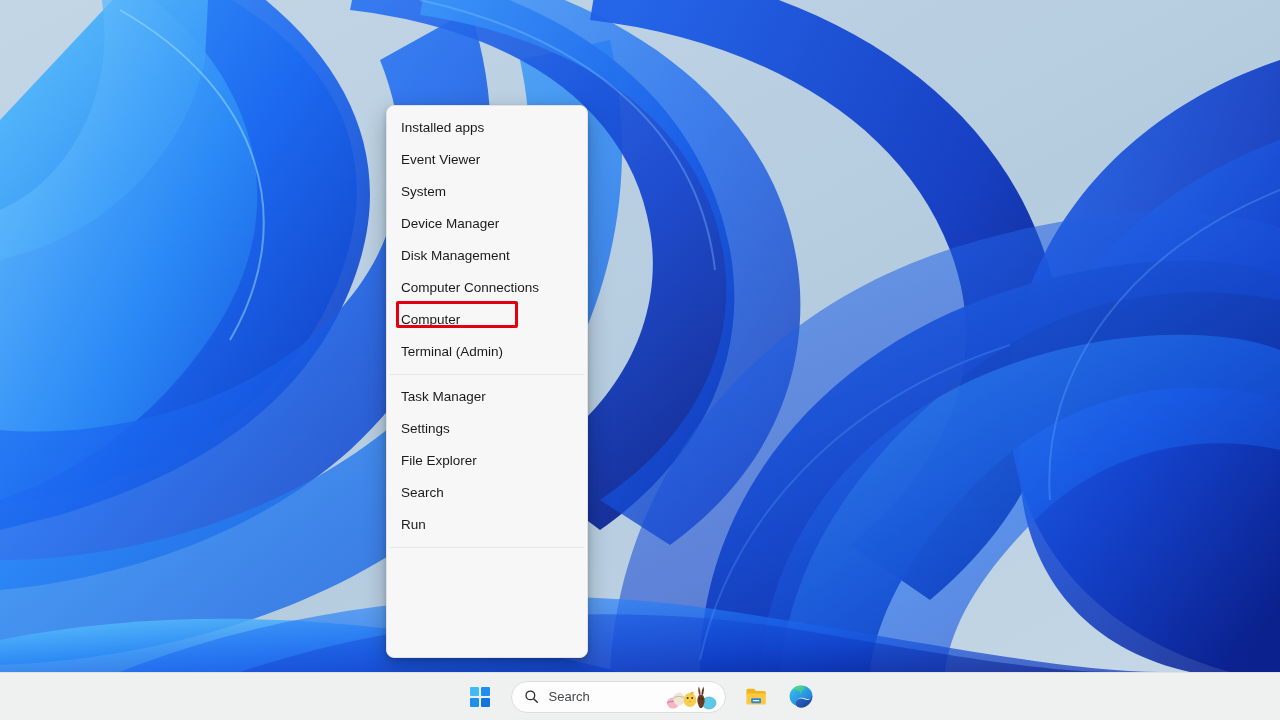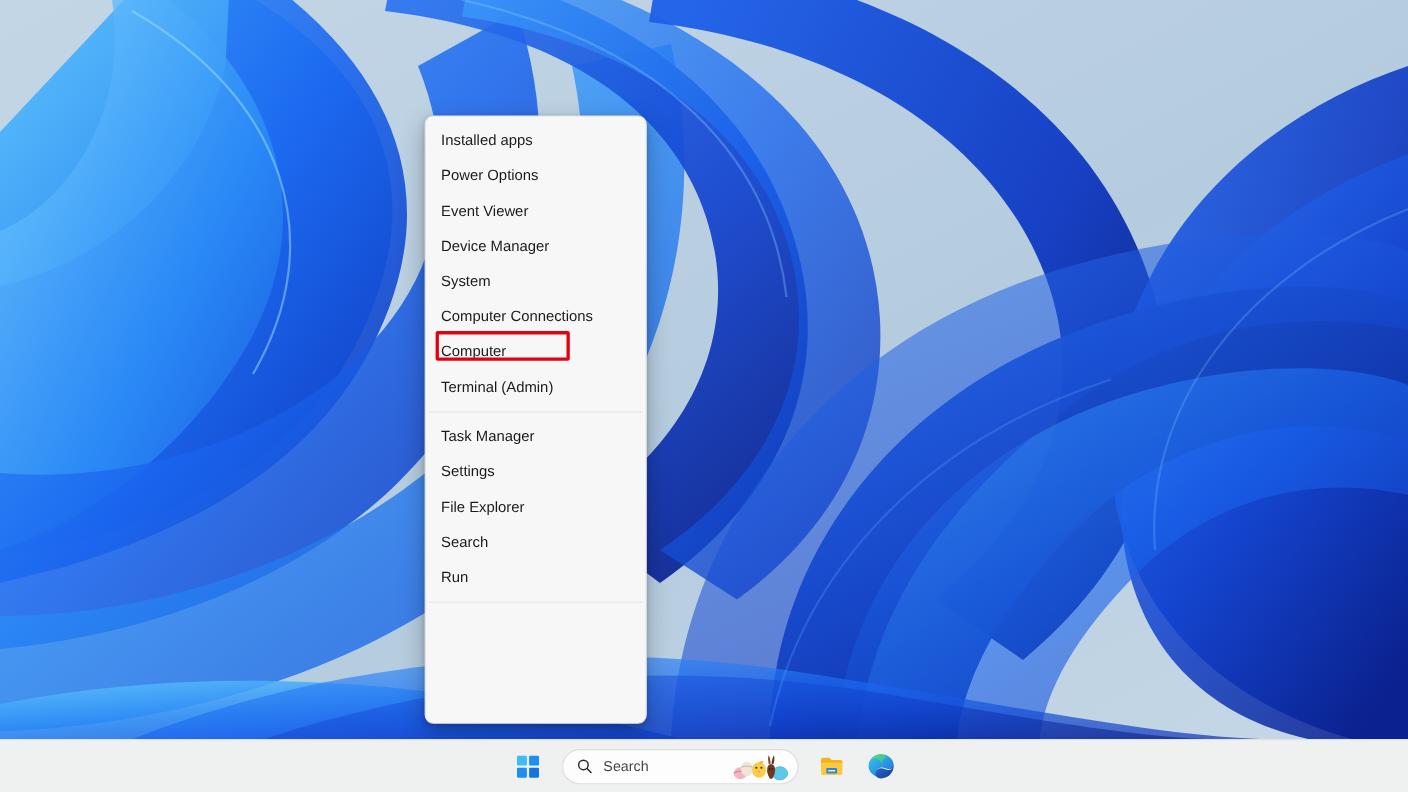--- a/index.html
+++ b/index.html
@@ -239,30 +239,30 @@
     </svg>
   </div>
 
   <div id="winx-menu">
 
     <div class="menu-group">
       <div class="menu-item">
         <span class="label">Installed apps</span>
       </div>
       <div class="menu-item">
-        <span class="label">Power Options</span>
-      </div>
-      <div class="menu-item">
         <span class="label">Event Viewer</span>
       </div>
       <div class="menu-item">
+        <span class="label">System</span>
+      </div>
+      <div class="menu-item">
         <span class="label">Device Manager</span>
       </div>
       <div class="menu-item">
-        <span class="label">System</span>
+        <span class="label">Disk Management</span>
       </div>
       <div class="menu-item">
         <span class="label">Computer Connections</span>
       </div>
       <div class="menu-item">
         <span class="label">Computer</span>
       </div>
       <div class="menu-item">
         <span class="label">Terminal (Admin)</span>
       </div>

